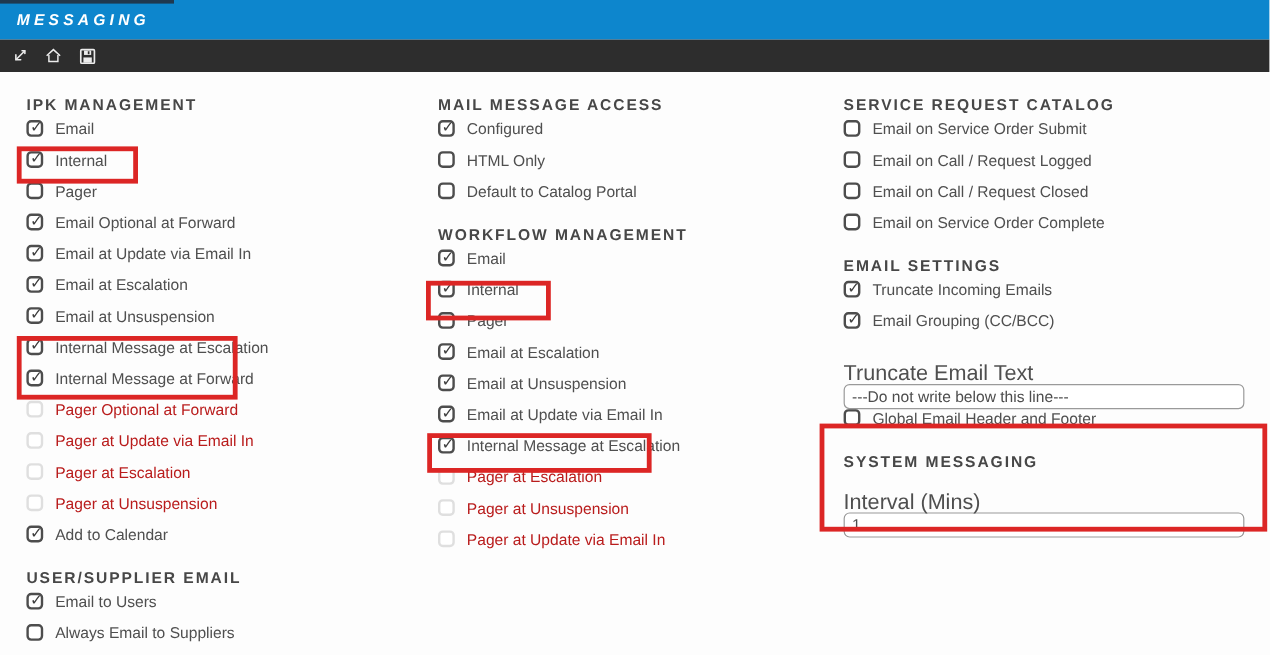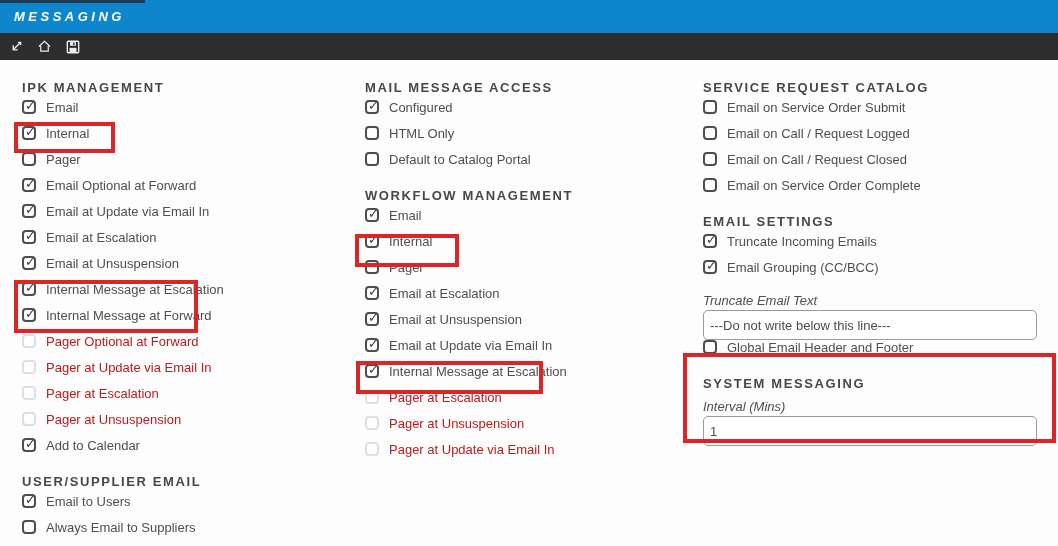--- a/index.html
+++ b/index.html
@@ -32,23 +32,23 @@
 
   .row { height:26px; display:flex; align-items:flex-start; }
   .cb { width:14px; height:14px; border:2px solid #4d4d4d; border-radius:4px;
     position:relative; flex:none; background:#fff; cursor:pointer; }
   .row.checked .cb::after { content:"\2713"; position:absolute; left:1px; top:-4px;
     font-size:13px; font-weight:bold; color:#3d3d3d; }
   .row.disabled .cb { border-color:#dfdfdf; cursor:default; }
   .cb-label { margin-left:10px; font-size:13px; color:#4f4f4f; }
   .row.disabled .cb-label { color:#b91c1c; }
 
-  .field-label { height:18px; line-height:18px; margin-top:6px; font-size:13px; color:#4f4f4f;font-style:italic; }
+  .field-label { height:18px; line-height:18px; margin-top:16px; font-size:18px; color:#4f4f4f; }
   .text-input { display:block; width:334px; height:21px; border:1px solid #9a9a9a; border-radius:5px;
-    padding:14px 6px; font-family:"Liberation Sans","DejaVu Sans",sans-serif;
+    padding:0 6px; font-family:"Liberation Sans","DejaVu Sans",sans-serif;
     font-size:13px; color:#4d4d4d; background:#fff; outline:none; }
 
   
   .annotation { position:absolute; border:4px solid #dc2625; pointer-events:none; z-index:5; }
 </style>
 </head>
 <body>
 
 <div id="page">
 

